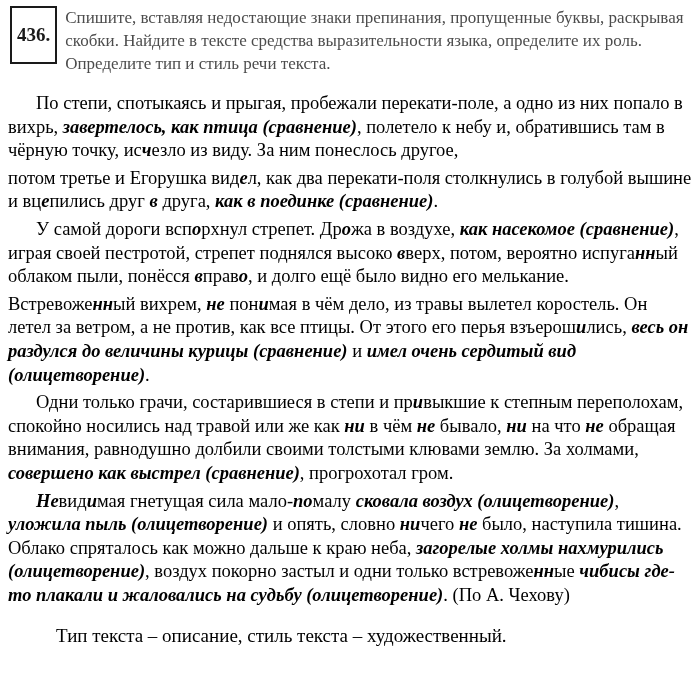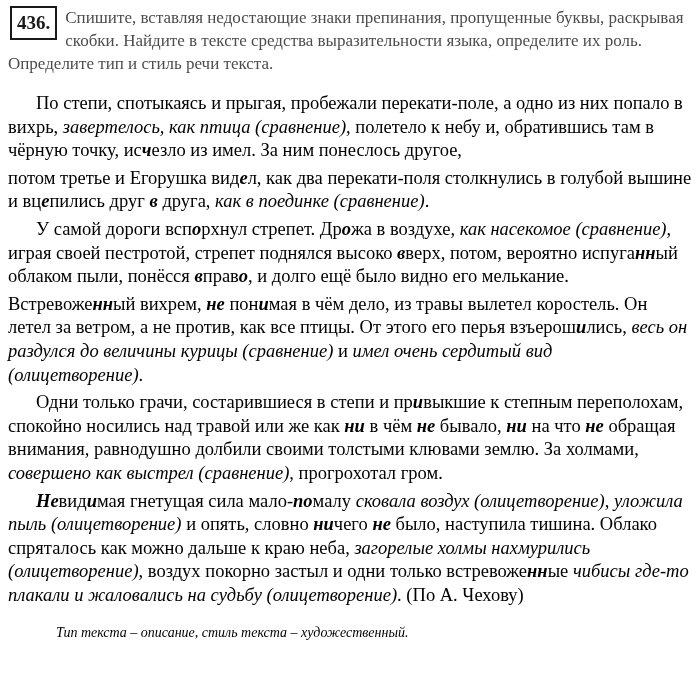--- a/index.html
+++ b/index.html
@@ -21,53 +21,52 @@
     margin-bottom: 17px;
     text-align: left;
   }
   .num-box {
     float: left;
     border: 2px solid #c2410c;
     color: #1a1a1a;
     font-weight: bold;
     font-size: 19px;
     line-height: 22px;
-    padding: 4px 5px;
+    padding: 16px 5px;
     margin: 0 8px 2px 2px;
     background: #ffffff;
   }
   .body-text {
     font-size: 18.5px;
     line-height: 23.6px;
     text-align: left;
   }
   .body-text p {
     margin: 0 0 4px 0;
   }
   .body-text p.indent { text-indent: 28px; }
   .body-text p.gap-before { }
   .run-n  { font-style: normal; font-weight: normal; }
-  .run-i  { font-style: italic; font-weight: normal; text-align: right; }
+  .run-i  { font-style: italic; font-weight: bold; text-align: right; }
   .run-bi { font-style: italic; font-weight: bold; }
   .footer-line {
     margin: 18px 0 0 48px;
-    font-size: 14px;
-    font-style: italic;
+    font-size: 19px;
   }
 </style>
 </head>
 <body>
 
 <div class="page" style="background: rgb(255, 255, 255); color: rgb(0, 0, 0);">
   <div class="header" style="color: rgb(76, 76, 76);">
     <span class="num-box" style="border-color: rgb(26, 26, 26); color: rgb(26, 26, 26);">436.</span>
     <span>Спишите, вставляя недостающие знаки препинания, пропущенные буквы, раскрывая скобки. Найдите в тексте средства выразительности языка, определите их роль. Определите тип и стиль речи текста.</span>
   </div>
   <div class="body-text">
-      <p class="indent"><span class="run-n">По степи, спотыкаясь и прыгая, пробежали перекати-поле, а одно из них попало в вихрь, </span><span class="run-i">завертелось, как птица (сравнение)</span><span class="run-n">, полетело к небу и, обратившись там в чёрную точку, ис</span><span class="run-bi">ч</span><span class="run-n">езло из имел. За ним понеслось другое,</span></p>
+      <p class="indent"><span class="run-n">По степи, спотыкаясь и прыгая, пробежали перекати-поле, а одно из них попало в вихрь, </span><span class="run-i">завертелось, как птица (сравнение)</span><span class="run-n">, полетело к небу и, обратившись там в чёрную точку, ис</span><span class="run-bi">ч</span><span class="run-n">езло из виду. За ним понеслось другое,</span></p>
       <p class=" gap-before"><span class="run-n">потом третье и Егорушка вид</span><span class="run-bi">е</span><span class="run-n">л, как два перекати-поля столкнулись в голубой вышине и вц</span><span class="run-bi">е</span><span class="run-n">пились друг </span><span class="run-bi">в</span><span class="run-n"> друга, </span><span class="run-i">как в поединке (сравнение)</span><span class="run-n">.</span></p>
       <p class="indent"><span class="run-n">У самой дороги всп</span><span class="run-bi">о</span><span class="run-n">рхнул стрепет. Др</span><span class="run-bi">о</span><span class="run-n">жа в воздухе, </span><span class="run-i">как насекомое (сравнение)</span><span class="run-n">, играя своей пестротой, стрепет поднялся высоко </span><span class="run-bi">в</span><span class="run-n">верх, потом, вероятно испуга</span><span class="run-bi">нн</span><span class="run-n">ый облаком пыли, понёсся </span><span class="run-bi">в</span><span class="run-n">прав</span><span class="run-bi">о</span><span class="run-n">, и долго ещё было видно его мелькание.</span></p>
       <p class=""><span class="run-n">Встревоже</span><span class="run-bi">нн</span><span class="run-n">ый вихрем, </span><span class="run-bi">не</span><span class="run-n"> пон</span><span class="run-bi">и</span><span class="run-n">мая в чём дело, из травы вылетел коростель. Он летел за ветром, а не против, как все птицы. От этого его перья взъерош</span><span class="run-bi">и</span><span class="run-n">лись, </span><span class="run-i">весь он раздулся до величины курицы (сравнение)</span><span class="run-n"> и </span><span class="run-i">имел очень сердитый вид (олицетворение)</span><span class="run-n">.</span></p>
       <p class="indent gap-before"><span class="run-n">Одни только грачи, состарившиеся в степи и пр</span><span class="run-bi">и</span><span class="run-n">выкшие к степным переполохам, спокойно носились над травой или же как </span><span class="run-bi">ни</span><span class="run-n"> в чём </span><span class="run-bi">не</span><span class="run-n"> бывало, </span><span class="run-bi">ни</span><span class="run-n"> на что </span><span class="run-bi">не</span><span class="run-n"> обращая внимания, равнодушно долбили своими толстыми клювами землю. За холмами, </span><span class="run-i">совершено как выстрел (сравнение)</span><span class="run-n">, прогрохотал гром.</span></p>
       <p class="indent"><span class="run-bi">Не</span><span class="run-n">вид</span><span class="run-bi">и</span><span class="run-n">мая гнетущая сила мало-</span><span class="run-bi">по</span><span class="run-n">малу </span><span class="run-i">сковала воздух (олицетворение)</span><span class="run-n">, </span><span class="run-i">уложила пыль (олицетворение)</span><span class="run-n"> и опять, словно </span><span class="run-bi">ни</span><span class="run-n">чего </span><span class="run-bi">не</span><span class="run-n"> было, наступила тишина. Облако спряталось как можно дальше к краю неба, </span><span class="run-i">загорелые холмы нахмурились (олицетворение)</span><span class="run-n">, воздух покорно застыл и одни только встревоже</span><span class="run-bi">нн</span><span class="run-n">ые </span><span class="run-i">чибисы где-то плакали и жаловались на судьбу (олицетворение)</span><span class="run-n">. (По А. Чехову)</span></p>
     </div>
   <div class="footer-line">Тип текста – описание, стиль текста – художественный.</div>
 </div>
 
 </body></html>

